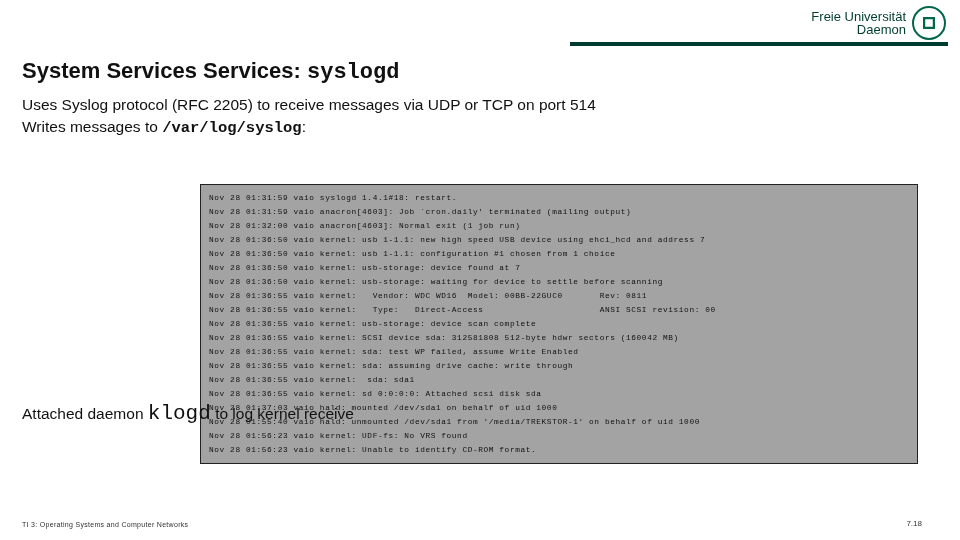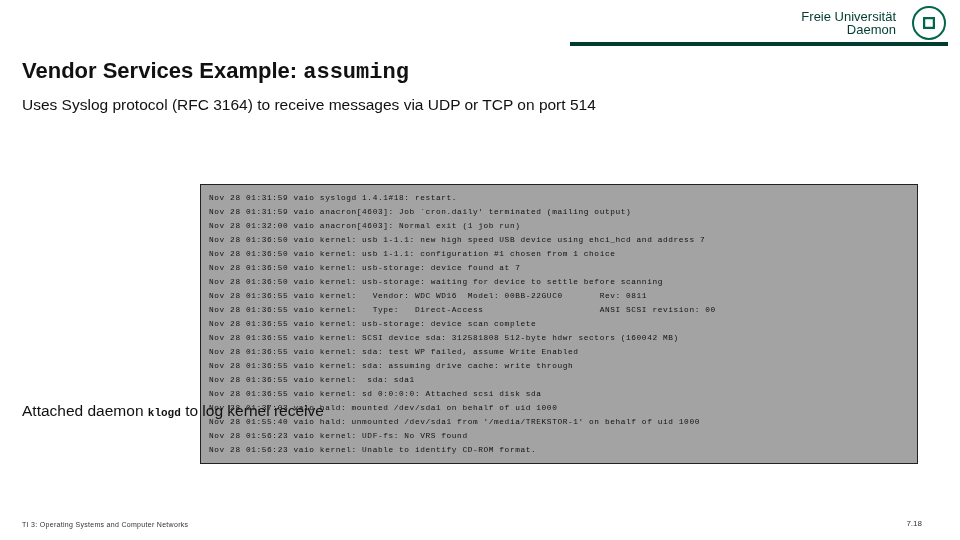--- a/index.html
+++ b/index.html
@@ -1,28 +1,28 @@
 <!DOCTYPE html>
 <html><head>
 <meta charset="utf-8">
 <style>
 html,body{margin:0;padding:0;width:960px;height:540px;background:#fff;font-family:Arial,Helvetica,sans-serif;color:#111;overflow:hidden}
 .topbar{position:absolute;top:0;left:0;right:0;height:50px}
 .rule{position:absolute;top:42px;left:570px;right:12px;height:4px;background:#003C2F}
-.logo{position:absolute;top:6px;right:14px;display:flex;align-items:center;gap:16px}
+.logo{position:absolute;top:6px;right:14px;display:flex;align-items:center;gap:6px}
 .logo-text{font-size:13px;line-height:13px;text-align:right;color:#003C2F}
 .seal{width:30px;height:30px;border:2px solid #01664B;border-radius:50%;display:flex;align-items:center;justify-content:center;background:#fff}
 .seal svg{width:18px;height:18px}
 .title{position:absolute;top:58px;left:22px;font-size:22px;font-weight:700}
 .title code{font-family:"Courier New",monospace;font-size:22px;font-weight:700}
 .body{position:absolute;top:94px;left:22px;right:22px;font-size:15.5px;line-height:22px}
 .body code{font-family:"Courier New",monospace;font-size:15.5px;font-weight:700}
 .logbox{position:absolute;top:176px;left:200px;width:700px;border:1px solid #222;background:#a3a3a3;padding:6px 8px;font-family:"Courier New",monospace;font-size:7.8px;line-height:14px;white-space:pre;letter-spacing:.6px;color:#111}
 .sep{position:absolute;top:402px;left:22px;font-size:15.5px}
-.sep code{font-family:"Courier New",monospace;font-size:11px;font-weight:700}
+.sep code{font-family:"Courier New",monospace;font-size:21px;font-weight:400}
 .footl{position:absolute;bottom:12px;left:22px;font-size:7px;letter-spacing:.3px;color:#333}
 .footr{position:absolute;bottom:12px;right:38px;font-size:8px;color:#333}
 </style>
 </head>
 <body>
 
 <div class="topbar">
   <div class="rule"></div>
   <div class="logo">
     <div class="logo-text">
@@ -32,25 +32,28 @@
     <div class="seal">
       <svg viewBox="0 0 24 24">
           <rect x="4" y="4" width="16" height="16" fill="#01664B"></rect>
           <rect x="7" y="7" width="10" height="10" fill="#fff"></rect>
         </svg>
     </div>
   </div>
 </div>
 
 <div class="title">
-  <span>Vendor Services Example: </span><code>assuming</code>
+  <span>System Services Services: </span><code>syslogd</code>
 </div>
 
 <div class="body">
-  <div>Uses Syslog protocol (RFC 3164) to receive messages via UDP or TCP on port 514</div>
+  <div>Uses Syslog protocol (RFC 2205) to receive messages via UDP or TCP on port 514</div>
+  <div>
+    <span>Writes messages to </span><code>/var/log/syslog</code><span>:</span>
+  </div>
 </div>
 
 <pre class="logbox" id="logbox">Nov 28 01:31:59 vaio syslogd 1.4.1#18: restart.
 Nov 28 01:31:59 vaio anacron[4603]: Job `cron.daily' terminated (mailing output)
 Nov 28 01:32:00 vaio anacron[4603]: Normal exit (1 job run)
 Nov 28 01:36:50 vaio kernel: usb 1-1.1: new high speed USB device using ehci_hcd and address 7
 Nov 28 01:36:50 vaio kernel: usb 1-1.1: configuration #1 chosen from 1 choice
 Nov 28 01:36:50 vaio kernel: usb-storage: device found at 7
 Nov 28 01:36:50 vaio kernel: usb-storage: waiting for device to settle before scanning
 Nov 28 01:36:55 vaio kernel:   Vendor: WDC WD16  Model: 00BB-22GUC0       Rev: 0811

